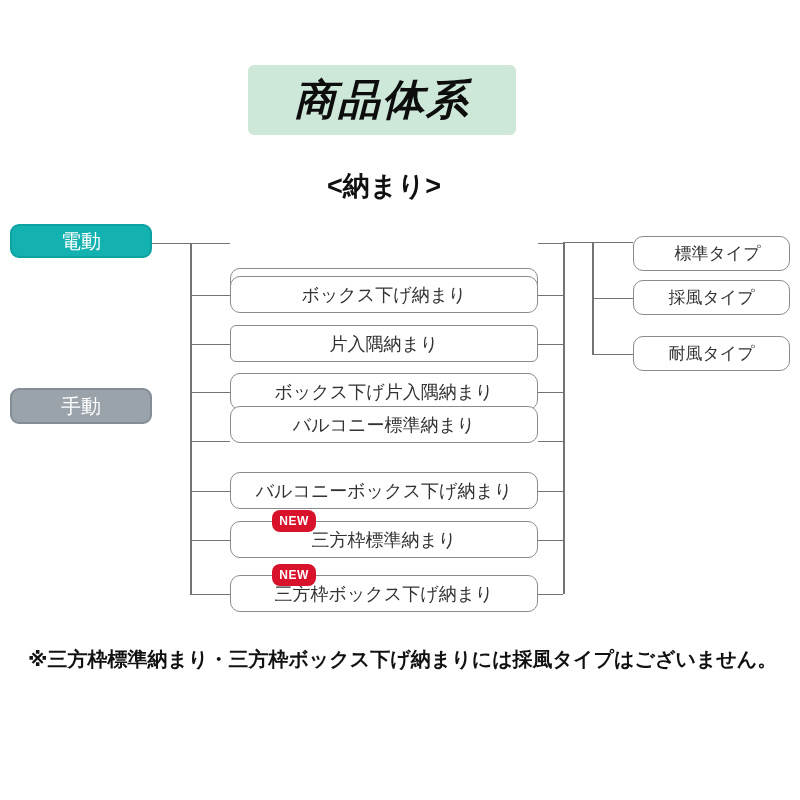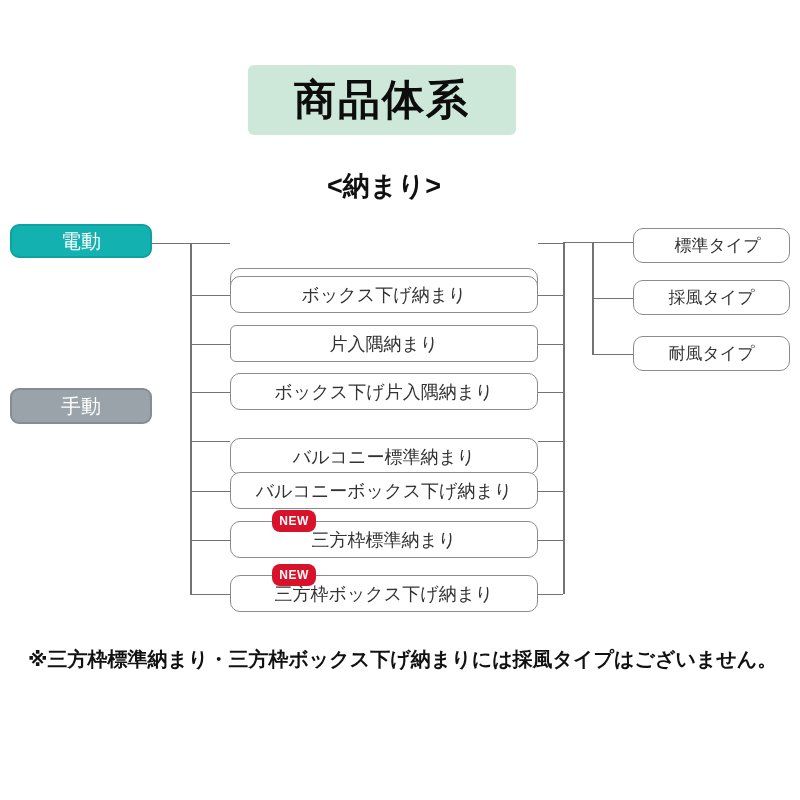--- a/index.html
+++ b/index.html
@@ -4,21 +4,21 @@
 <style>
   html,body{margin:0;padding:0;background:#fff;}
   .canvas{
     position:relative;width:800px;height:800px;background:#ffffff;overflow:hidden;
     font-family:"Liberation Sans","DejaVu Sans",sans-serif;
   }
   .title-block{
     position:absolute;left:248px;top:65px;width:268px;height:70px;
     background:var(--title-bg,#cde7d8);border-radius:6px;
     display:flex;align-items:center;justify-content:center;
-    font-size:42px;font-weight:800;color:#0d0d0d;letter-spacing:2px;
+    font-size:42px;font-weight:800;color:#0d0d0d;letter-spacing:2px;font-style:italic;
   }
   .hdr{position:absolute;font-weight:800;color:#111;text-align:center;}
   .hdr-osamari{left:230px;top:168px;width:308px;font-size:27px;}
   .hdr-shutter{left:596px;top:180px;width:204px;font-size:20px;}
   .btn{
     position:absolute;left:10px;width:142px;height:34px;border-radius:9px;
     display:flex;align-items:center;justify-content:center;
     color:#fff;font-size:20px;font-weight:500;box-sizing:border-box;
   }
   .btn-electric{top:224px;background:var(--teal,#14b1b1);border:2px solid #0da2a2;}
@@ -76,27 +76,27 @@
       <div class="line" style="left: 563px; top: 241.5px; width: 70px; height: 1.5px; background: rgb(115, 115, 115);"></div>
       <div class="line" style="left: 592px; top: 241.5px; width: 1.5px; height: 112px; background: rgb(115, 115, 115);"></div>
       <div class="line" style="left: 592px; top: 297.5px; width: 41px; height: 1.5px; background: rgb(115, 115, 115);"></div>
       <div class="line" style="left: 592px; top: 353.5px; width: 41px; height: 1.5px; background: rgb(115, 115, 115);"></div>
     </div>
   <div id="osamari-col">
       <div class="obox" style="top: 224px; margin-top: 44px;">標準納まり</div>
       <div class="obox" style="top: 276px;">ボックス下げ納まり</div>
       <div class="obox" style="top: 325px; border-radius: 6px;">片入隅納まり</div>
       <div class="obox" style="top: 373px;">ボックス下げ片入隅納まり</div>
-      <div class="obox" style="top: 438px;">バルコニー標準納まり</div>
+      <div class="obox" style="top: 406px;">バルコニー標準納まり</div>
       <div class="obox" style="top: 472px;">バルコニーボックス下げ納まり</div>
       <div class="obox" style="top: 521px;">三方枠標準納まり</div>
       <div class="badge" style="top: 510px;">NEW</div>
       <div class="obox" style="top: 575px;">三方枠ボックス下げ納まり</div>
       <div class="badge" style="top: 564px;">NEW</div>
     </div>
   <div id="shutter-col">
-      <div class="sbox" style="top: 228px; padding-left: 12px;">標準タイプ</div>
+      <div class="sbox" style="top: 236px; padding-left: 12px;">標準タイプ</div>
       <div class="sbox" style="top: 280px;">採風タイプ</div>
       <div class="sbox" style="top: 336px;">耐風タイプ</div>
     </div>
 
   <div class="footer">※三方枠標準納まり・三方枠ボックス下げ納まりには採風タイプはございません。</div>
 </div>
 
 </body></html>

